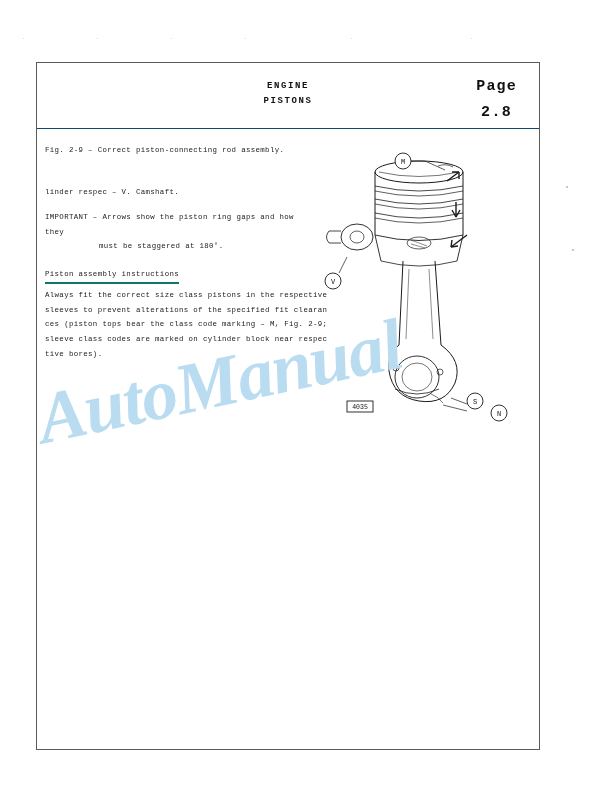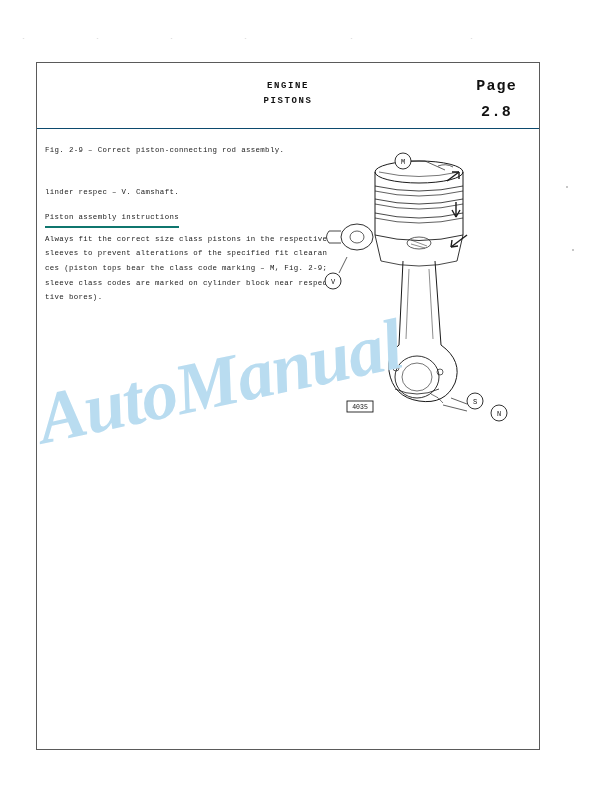--- a/index.html
+++ b/index.html
@@ -195,20 +195,24 @@
 
   <div class="text-col">
 
     <p>Fig. 2-9 – Correct piston-connecting rod assembly.</p>
 
     <p class="tight">
       <br>
       <span>linder respec – V. Camshaft.</span>
     </p>
 
+    <p>
+      <span>IMPORTANT – Arrows show the piston ring gaps and how they</span><br>
+      <span class="indent-line">must be staggered at 180°.</span>
+    </p>
 
     <div>
       <span class="sub-head">Piston assembly instructions</span>
     </div>
 
     <div class="para-block">
       <div>Always fit the correct size class pistons in the respective</div>
       <div>sleeves to prevent alterations of the specified fit clearan</div>
       <div>ces (piston tops bear the class code marking – M, Fig. 2-9;</div>
       <div>sleeve class codes are marked on cylinder block near respec</div>

